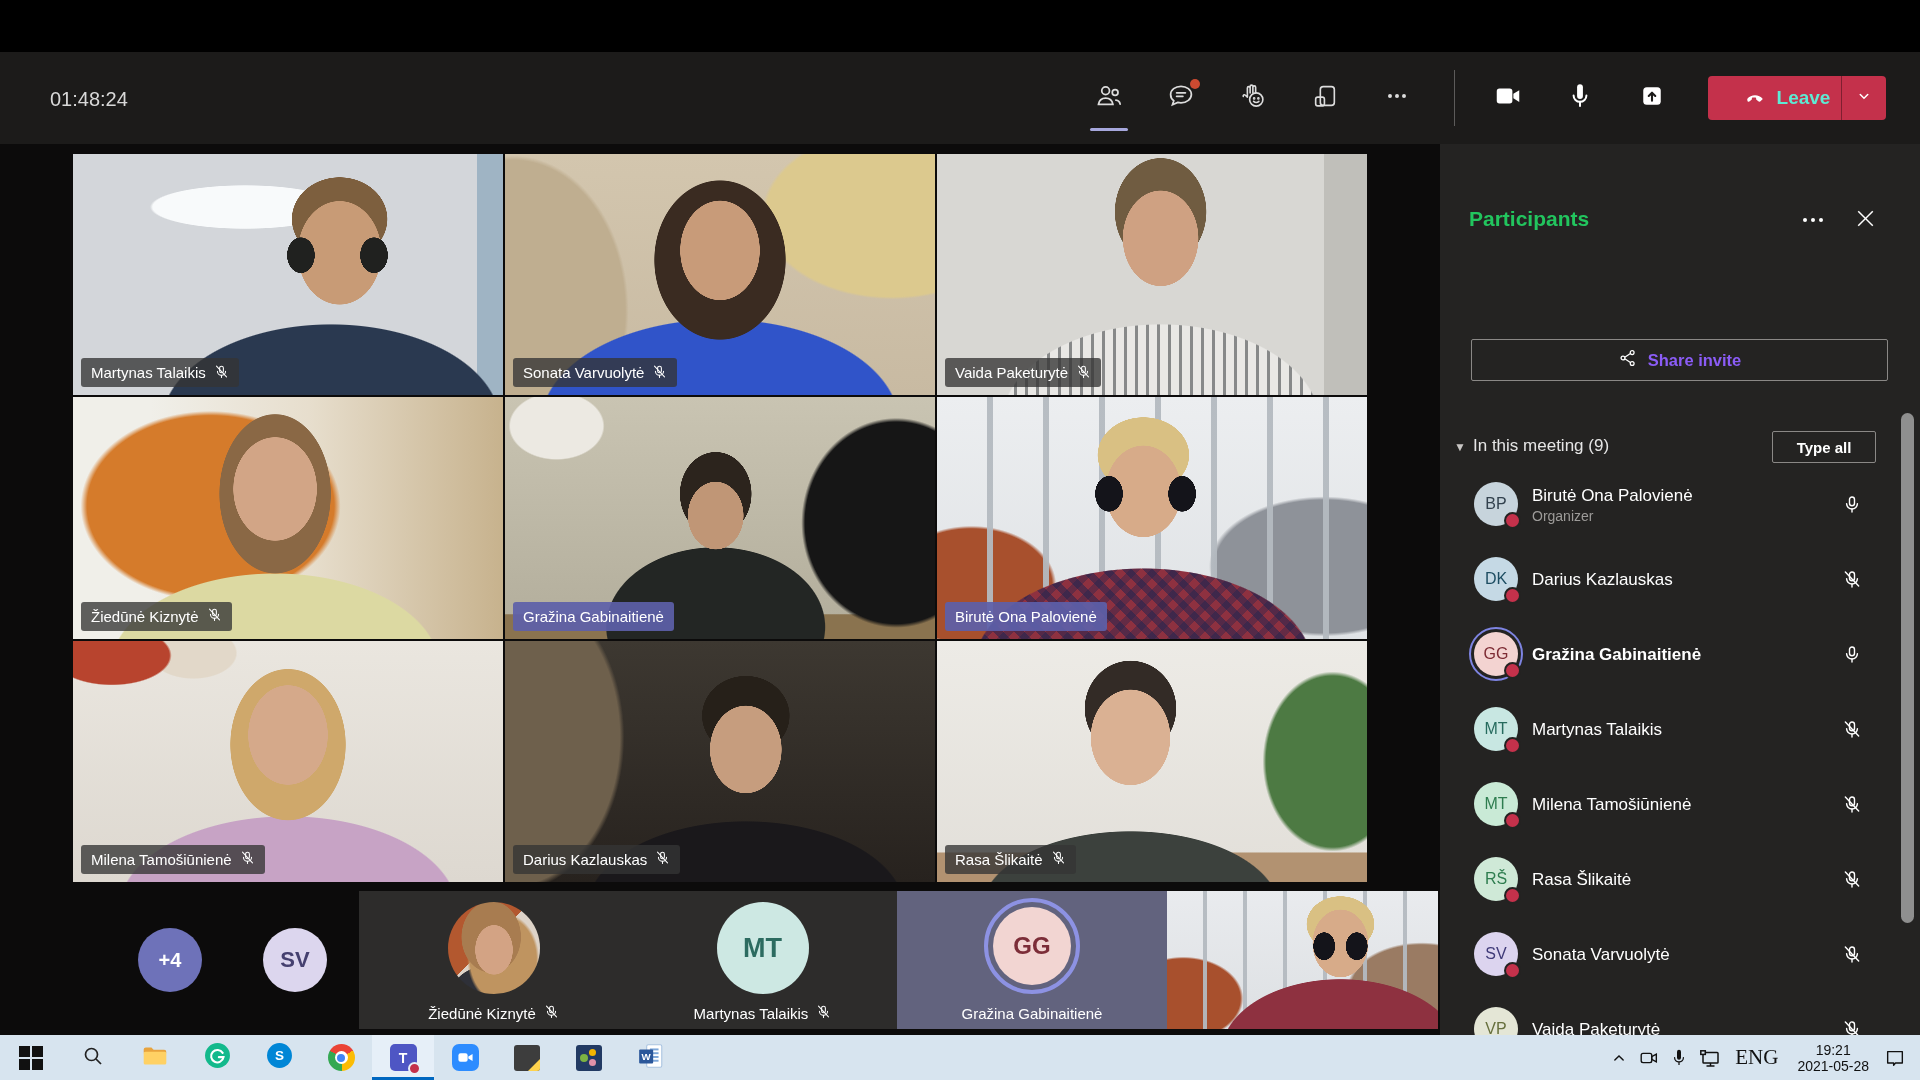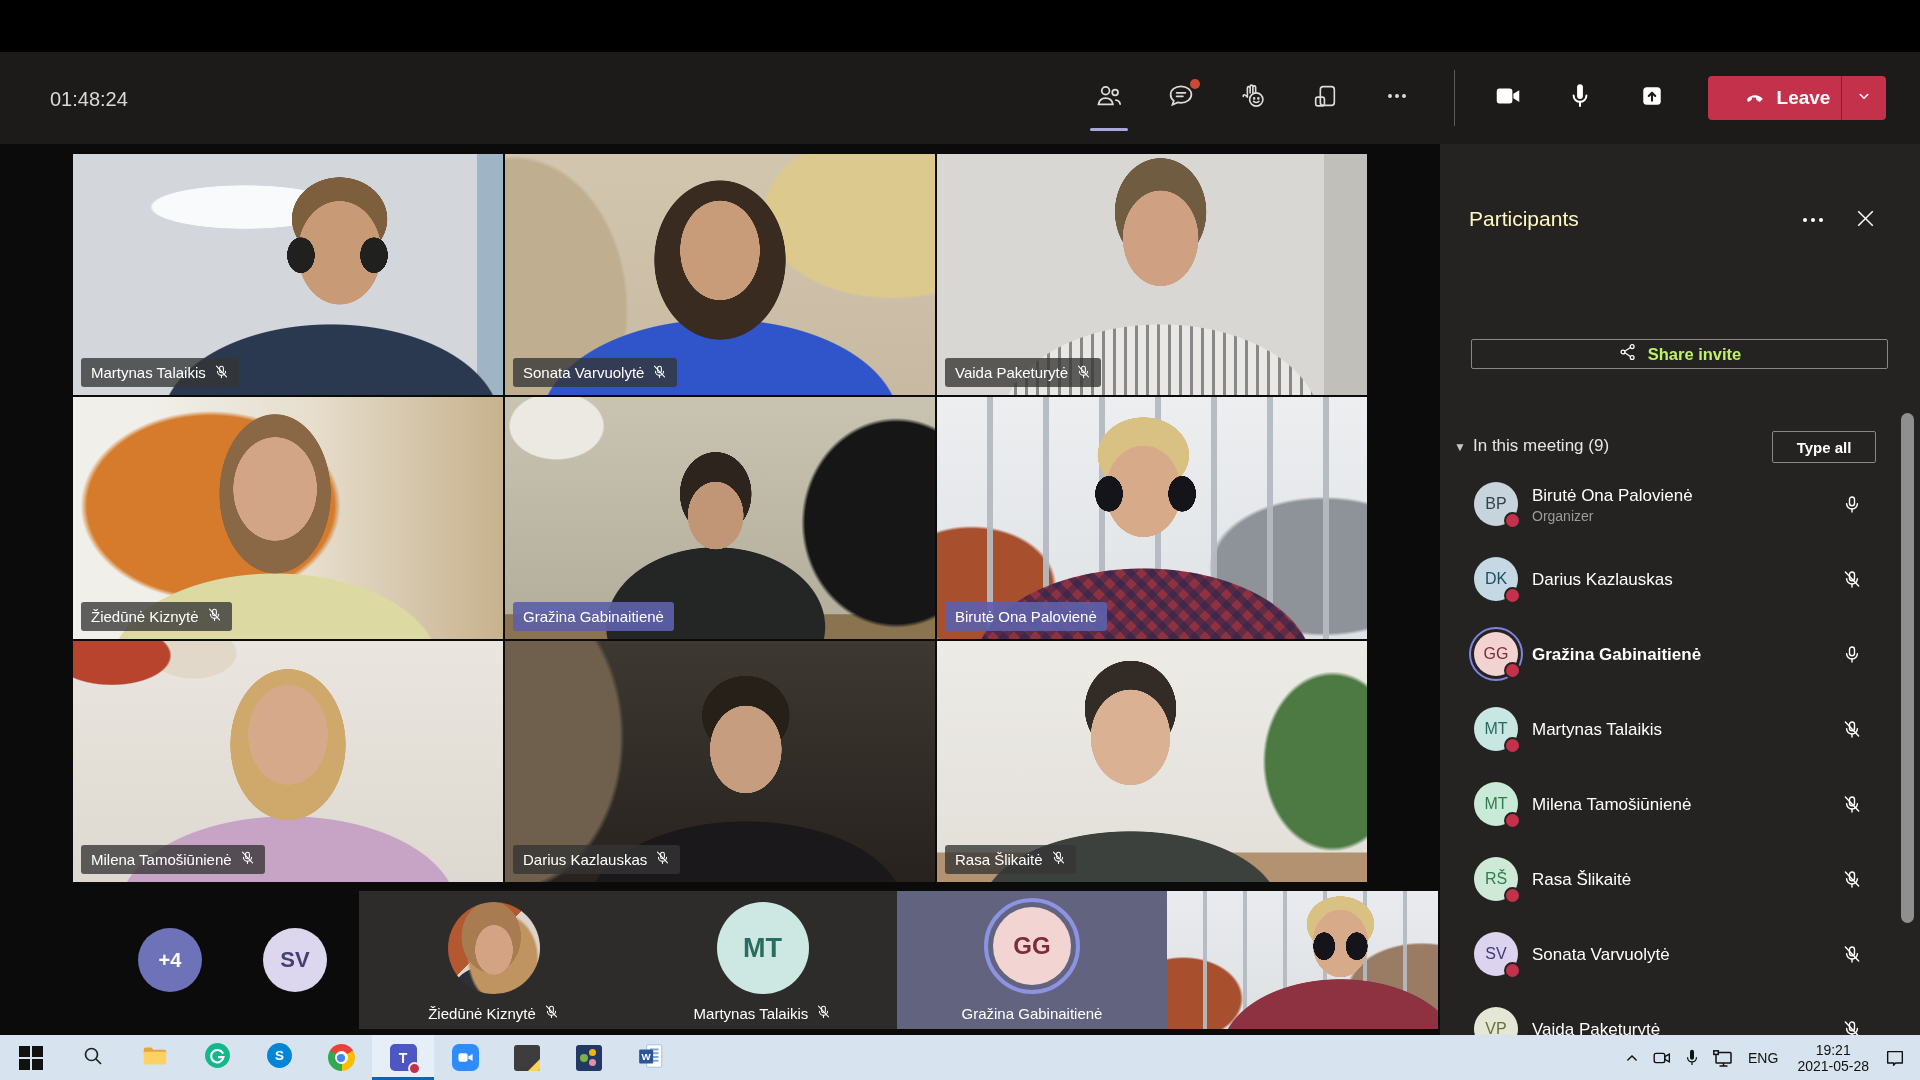--- a/index.html
+++ b/index.html
@@ -21,21 +21,21 @@
   .tb-center { left:1085px; }
   .tb-devices { left:1484px; }
   .tb-btn { position:relative; width:48px; height:48px; display:flex; align-items:center;
     justify-content:center; border-radius:4px; }
   .tb-btn.active:after { content:""; position:absolute; left:5px; right:5px; bottom:-9px;
     height:3px; border-radius:2px; background:#a6a7dc; }
   .notif-dot { position:absolute; top:5px; right:5px; width:10px; height:10px; border-radius:50%;
     background:#cc4a31; }
   .tb-sep { position:absolute; left:1454px; top:18px; width:1px; height:56px; background:#5c5b5a; }
   .leave-btn { position:absolute; left:1708px; top:24px; width:178px; height:44px; display:flex;
-    background:#c4314b; border-radius:4px; overflow:hidden; color:#ffffff;padding-left:24px; }
+    background:#c4314b; border-radius:4px; overflow:hidden; color:#5eead4;padding-left:24px; }
   .leave-main { flex:1; display:flex; align-items:center; justify-content:center; gap:10px;
     font-size:19px; font-weight:600; }
   .leave-split { width:1px; background:rgba(0,0,0,.35); }
   .leave-caret { width:44px; display:flex; align-items:center; justify-content:center; }
 
   
   .stage { position:absolute; left:0; top:144px; width:1440px; height:891px; background:#0c0b0b; }
   .grid { position:absolute; left:73px; top:10px; width:1294px; height:728px; display:grid;
     grid-template-columns:repeat(3,1fr); grid-template-rows:repeat(3,1fr); gap:2px; }
   .tile { position:relative; overflow:hidden; background:#333; }
@@ -148,32 +148,32 @@
     radial-gradient(30px 36px at 47% 38%, #a87c50 98%, transparent),
     radial-gradient(36px 46px at 60% 62%, #bf9460 92%, transparent),
     radial-gradient(42px 28px at 50% 98%, #2e3038 98%, transparent),
     linear-gradient(135deg, #b3582f 0 45%, #ddd3c8 45% 100%); }
   .fs-avatar.ring { width:78px; height:78px; top:16px; outline:4px solid #8d92e3; outline-offset:5px;
     font-size:24px; }
   .fs-self { position:absolute; left:1167px; top:0; width:271px; height:138px; }
 
   
   .panel { position:absolute; left:1440px; top:144px; width:480px; height:891px; background:#242322; }
-  .panel-title { position:absolute; left:29px; top:63px; color:#fef9c3; font-size:21px; font-weight:400; }
+  .panel-title { position:absolute; left:29px; top:63px; color:#22c55e; font-size:21px; font-weight:700; }
   .panel-more { position:absolute; left:356px; top:62px; width:34px; height:28px; display:flex;
     align-items:center; justify-content:center; gap:4px; }
   .panel-more i { width:4px; height:4px; border-radius:50%; background:#fff; }
   .panel-close { position:absolute; left:408px; top:62px; width:34px; height:28px; display:flex;
     align-items:center; justify-content:center; }
   .search-input { position:absolute; left:31px; top:134px; width:417px; height:38px; background:#2f2e2d;
     border:none; border-radius:3px; color:#fff; font-size:16.5px; padding:0 12px;
     font-family:"Liberation Sans", sans-serif; }
   .search-input::placeholder { color:#8a8886; }
-  .share-invite { position:absolute; left:31px; top:195px; width:417px; height:30px;
-    border:1px solid #8a8886; border-radius:2px; background:transparent; color:#bef264; display:flex;
+  .share-invite { position:absolute; left:31px; top:195px; width:417px; height:42px;
+    border:1px solid #8a8886; border-radius:2px; background:transparent; color:#8b5cf6; display:flex;
     align-items:center; justify-content:center; gap:10px; font-size:16.5px; font-weight:600; }
   .section-row { position:absolute; left:0; top:287px; width:480px; height:32px; }
   .section-caret { position:absolute; left:14px; top:9px; color:#c8c6c4; font-size:12px; }
   .section-label { position:absolute; left:33px; top:5px; color:#e5e5e5; font-size:17px; }
   .mute-all { position:absolute; left:332px; top:0; width:104px; height:32px; border:1px solid #8a8886;
     border-radius:2px; background:transparent; color:#fff; font-size:15px; font-weight:600; }
   .p-list { position:absolute; left:0; top:323px; width:480px; height:568px; overflow:hidden; }
   .p-row { position:relative; height:75px; }
   .p-avatar-wrap { position:absolute; left:34px; top:15px; width:44px; height:44px; }
   .p-avatar-wrap.speaking .p-avatar { outline:2.5px solid #7e84e2; outline-offset:3px; }
@@ -215,21 +215,21 @@
     align-items:center; justify-content:center; }
   .notes-ic { position:relative; width:26px; height:26px; border-radius:3px; background:#3d3d3d;
     overflow:hidden; }
   .notes-ic:after { content:""; position:absolute; right:0; bottom:0; width:0; height:0;
     border-style:solid; border-width:0 0 12px 12px; border-color:transparent transparent #ffd34d transparent; }
   .photos-ic { position:relative; width:26px; height:26px; border-radius:3px; background:#223a63; }
   .photos-ic i { position:absolute; border-radius:50%; }
   .tray { position:absolute; right:0; top:0; height:45px; display:flex; align-items:center; gap:9px;
     padding-right:14px; color:#111; }
   .tray-item { display:flex; align-items:center; justify-content:center; }
-  .tray-lang { font-size:14px; padding:0 4px; }
+  .tray-lang { font-size:21px; padding:0 4px;font-family:Liberation Serif, serif; }
   .tray-clock { font-size:14px; line-height:16px; text-align:center; padding:0 6px; }
 </style>
 </head>
 <body>
 
 <div class="app">
 
 
   <div class="toolbar">
     <div class="timer">01:48:24</div>

